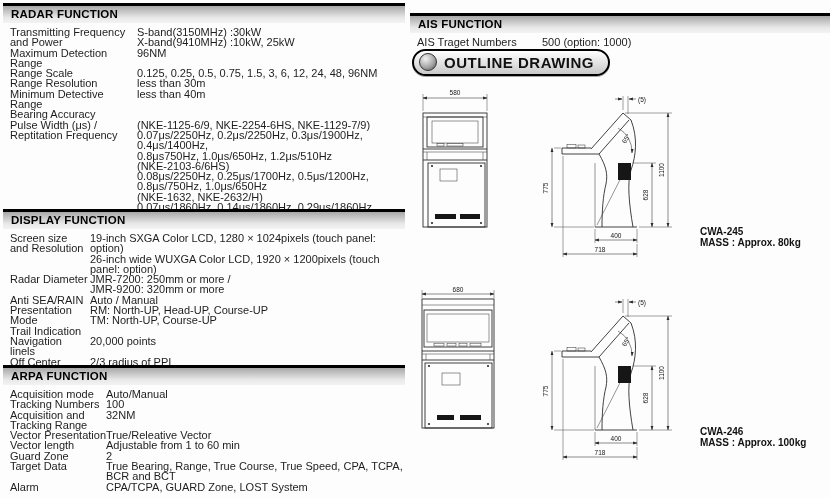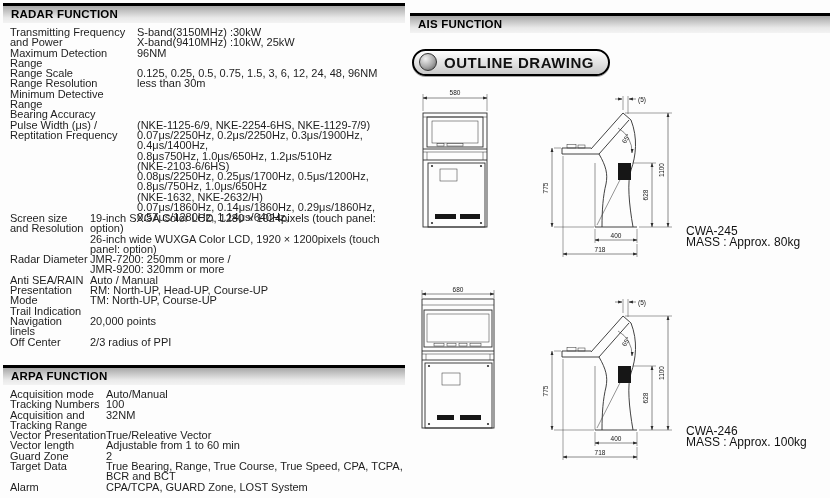--- a/index.html
+++ b/index.html
@@ -19,21 +19,21 @@
   .pill{position:absolute;left:2px;top:49px;display:inline-flex;align-items:center;gap:7px;
     border:2.5px solid #000;border-radius:15px;background:linear-gradient(#ffffff,#c9c9c9);
     padding:2px 14px 3px 5px;box-shadow:0 1px 0 rgba(0,0,0,.35);}
   .pill-ball{width:16px;height:16px;border-radius:50%;
     background:radial-gradient(circle at 35% 30%, #f2f2f2, #a8a8a8 55%, #5f5f5f 95%);
     border:.5px solid #333;}
   .pill-text{font-weight:bold;font-size:15px;letter-spacing:.5px;color:#111;text-align:right;}
   
   .drawing-svg{position:absolute;left:2px;}
   .d1{top:82px;} .d2{top:285px;}
-  .model-label{position:absolute;left:276px;font-size:12px;line-height:11px;color:#111;}
+  .model-label{position:absolute;left:290px;font-size:10px;line-height:11px;color:#111;font-weight:bold;}
   .m1{top:226px;} .m2{top:426px;}
   .ln{stroke:#2c2c2c;stroke-width:.9;fill:none;}
   .lnt{stroke:#2c2c2c;stroke-width:.5;fill:none;}
   .dim{stroke:#2c2c2c;stroke-width:.55;fill:none;}
   .ext{stroke:#2c2c2c;stroke-width:.45;fill:none;}
   .dimtxt{font-family:"Liberation Sans",sans-serif;font-size:6.5px;fill:#161616;}
   .blk{fill:#161616;stroke:none;}
   .scr{fill:#2c2c2c;}
 </style>
 </head>
@@ -59,20 +59,21 @@
         <div class="spec-row">
           <div class="lbl">Range Scale</div>
           <div class="val">0.125, 0.25, 0.5, 0.75, 1.5, 3, 6, 12, 24, 48, 96NM</div>
         </div>
         <div class="spec-row">
           <div class="lbl">Range Resolution</div>
           <div class="val">less than 30m</div>
         </div>
         <div class="spec-row">
           <div class="lbl">Minimum Detective Range</div>
+          <div class="val">less than 40m</div>
         </div>
         <div class="spec-row">
           <div class="lbl">Bearing Accuracy</div>
         </div>
         <div class="spec-row">
           <div class="lbl">Pulse Width (μs) /
 Reptitation Frequency</div>
           <div class="val">(NKE-1125-6/9, NKE-2254-6HS, NKE-1129-7/9)
 0.07μs/2250Hz, 0.2μs/2250Hz, 0.3μs/1900Hz, 0.4μs/1400Hz,
 0.8μs750Hz, 1.0μs/650Hz, 1.2μs/510Hz
@@ -80,20 +81,23 @@
 0.08μs/2250Hz, 0.25μs/1700Hz, 0.5μs/1200Hz,
 0.8μs/750Hz, 1.0μs/650Hz
 (NKE-1632, NKE-2632/H)
 0.07μs/1860Hz, 0.14μs/1860Hz, 0.29μs/1860Hz,
 0.57μs/1280Hz, 1.14μs/640Hz,</div>
         </div>
       </div>
   </section>
 
   <section class="sec" style="top:209px">
+    <div class="sec-header">
+      <span>DISPLAY FUNCTION</span>
+    </div>
     <div class="spec-table w80">
         <div class="spec-row">
           <div class="lbl">Screen size
 and Resolution</div>
           <div class="val">19-inch SXGA Color LCD, 1280 × 1024pixels (touch panel: option)
 26-inch wide WUXGA Color LCD, 1920 × 1200pixels (touch panel: option)</div>
         </div>
         <div class="spec-row">
           <div class="lbl">Radar Diameter</div>
           <div class="val">JMR-7200: 250mm or more /
@@ -166,20 +170,26 @@
   </section>
 
 </div>
 
 <div class="col-right">
 
   <section class="sec" style="top:13px">
     <div class="sec-header">
       <span>AIS FUNCTION</span>
     </div>
+    <div class="spec-table w125">
+        <div class="spec-row">
+          <div class="lbl">AIS Traget Numbers</div>
+          <div class="val">500 (option: 1000)</div>
+        </div>
+      </div>
   </section>
 
   <div class="pill">
     <span class="pill-ball"></span>
     <span class="pill-text">OUTLINE DRAWING</span>
   </div>
 
   <svg class="drawing-svg d1" width="300" height="195" viewBox="0 0 300 195">
     <defs>
       <marker id="ar1" viewBox="0 0 10 10" refX="9" refY="5" markerWidth="8" markerHeight="8" orient="auto-start-reverse">

